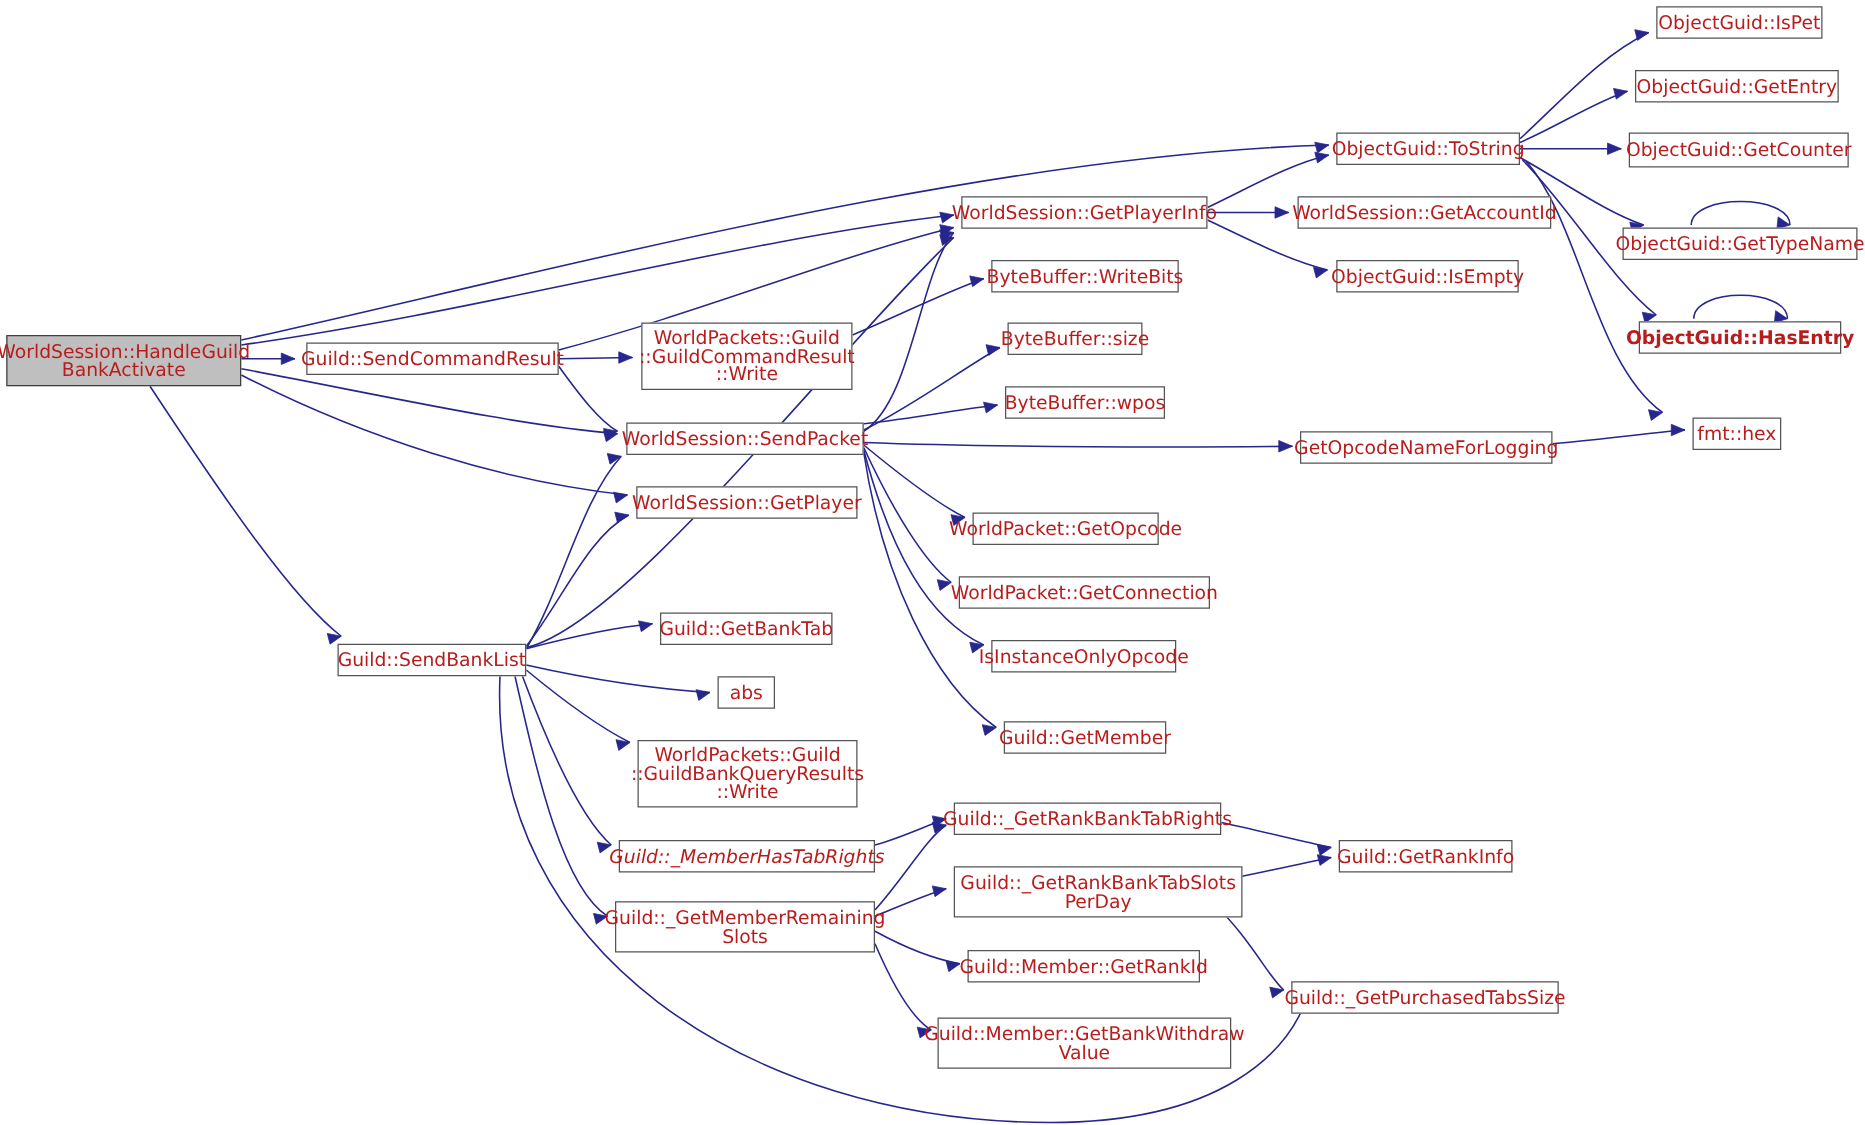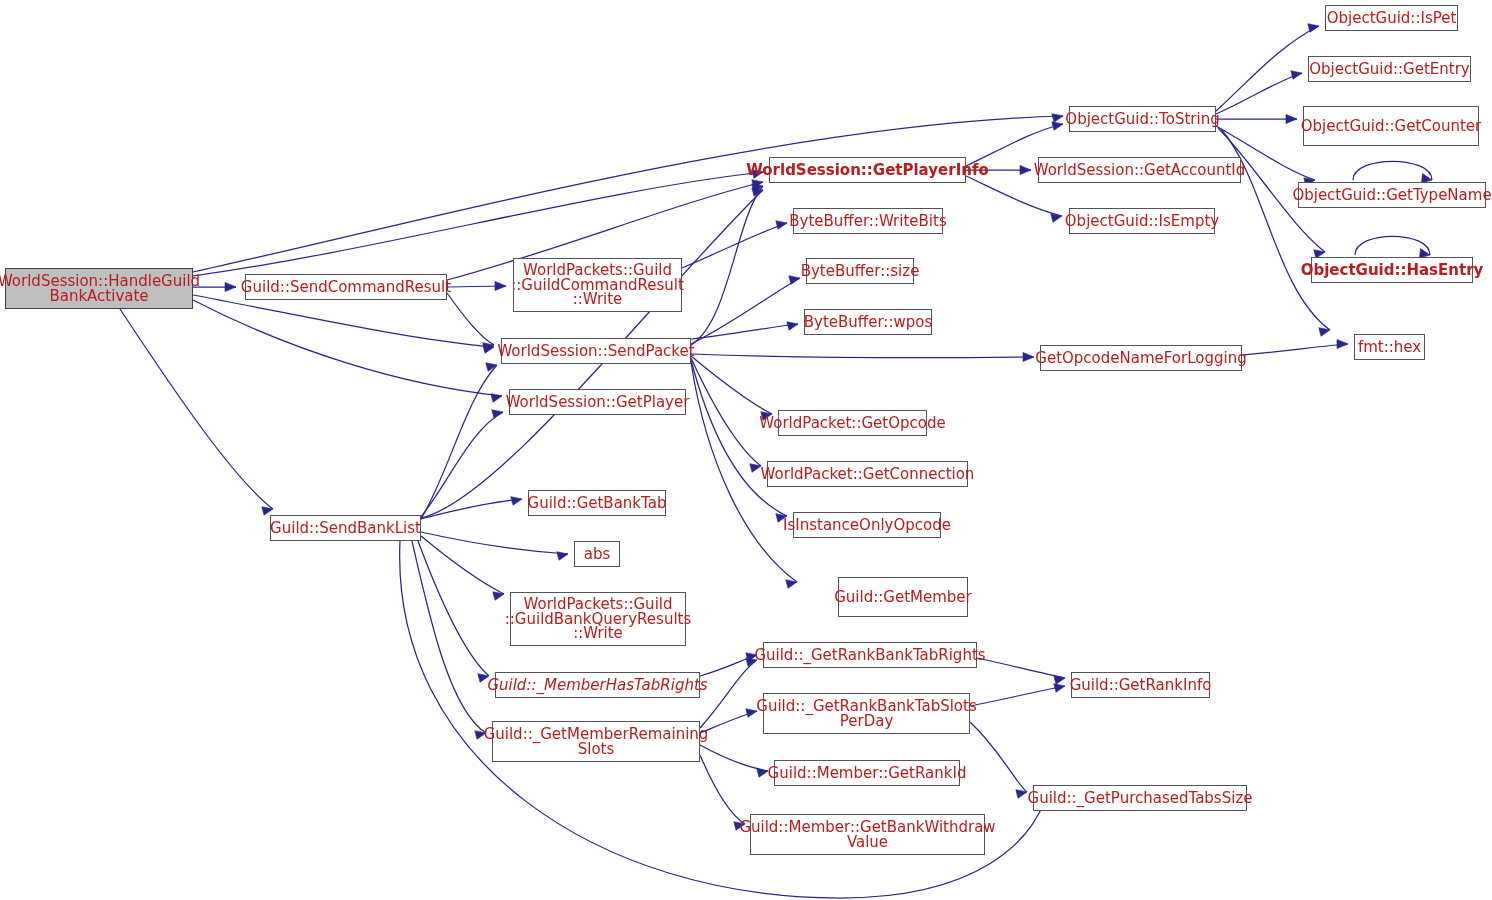--- a/index.html
+++ b/index.html
@@ -241,49 +241,49 @@
   <div id="node-layer">
       <div class="node root" title="WorldSession::HandleGuildBankActivate call graph" style="left: 5px; top: 268px; width: 188px; height: 41px;">WorldSession::HandleGuild
 BankActivate</div>
       <div class="node" style="left: 245px; top: 274px; width: 202px; height: 26px;">Guild::SendCommandResult</div>
       <div class="node" style="left: 513px; top: 258px; width: 169px; height: 54px;">WorldPackets::Guild
 ::GuildCommandResult
 ::Write</div>
       <div class="node" style="left: 501px; top: 338px; width: 190px; height: 26px;">WorldSession::SendPacket</div>
       <div class="node" style="left: 509px; top: 389px; width: 177px; height: 26px;">WorldSession::GetPlayer</div>
       <div class="node" style="left: 270px; top: 515px; width: 151px; height: 26px;">Guild::SendBankList</div>
-      <div class="node" style="left: 769px; top: 157px; width: 197px; height: 26px; font-weight: bold;">WorldSession::GetPlayerInfo</div>
+      <div class="node" style="left: 769px; top: 157px; width: 197px; height: 26px;">WorldSession::GetPlayerInfo</div>
       <div class="node" style="left: 793px; top: 208px; width: 150px; height: 26px;">ByteBuffer::WriteBits</div>
       <div class="node" style="left: 806px; top: 258px; width: 108px; height: 26px;">ByteBuffer::size</div>
       <div class="node" style="left: 804px; top: 309px; width: 128px; height: 26px;">ByteBuffer::wpos</div>
       <div class="node" style="left: 778px; top: 410px; width: 149px; height: 26px;">WorldPacket::GetOpcode</div>
       <div class="node" style="left: 767px; top: 461px; width: 201px; height: 26px;">WorldPacket::GetConnection</div>
       <div class="node" style="left: 793px; top: 512px; width: 148px; height: 26px;">IsInstanceOnlyOpcode</div>
-      <div class="node" style="left: 803px; top: 577px; width: 130px; height: 40px; margin-left: 35px;">Guild::GetMember</div>
+      <div class="node" style="left: 803px; top: 577px; width: 130px; height: 26px;">Guild::GetMember</div>
       <div class="node" style="left: 528px; top: 490px; width: 138px; height: 26px;">Guild::GetBankTab</div>
       <div class="node" style="left: 574px; top: 541px; width: 46px; height: 26px;">abs</div>
       <div class="node" style="left: 510px; top: 592px; width: 176px; height: 54px;">WorldPackets::Guild
 ::GuildBankQueryResults
 ::Write</div>
       <div class="node" style="left: 495px; top: 672px; width: 205px; height: 26px; font-style: italic;">Guild::_MemberHasTabRights</div>
       <div class="node" style="left: 492px; top: 721px; width: 208px; height: 41px;">Guild::_GetMemberRemaining
 Slots</div>
       <div class="node" style="left: 763px; top: 642px; width: 214px; height: 26px;">Guild::_GetRankBankTabRights</div>
-      <div class="node" style="left: 763px; top: 693px; width: 207px; height: 41px;">Guild::_GetRankBankTabSlots
+      <div class="node" style="left: 763px; top: 693px; width: 231px; height: 41px;">Guild::_GetRankBankTabSlots
 PerDay</div>
       <div class="node" style="left: 774px; top: 760px; width: 186px; height: 26px;">Guild::Member::GetRankId</div>
       <div class="node" style="left: 750px; top: 814px; width: 235px; height: 41px;">Guild::Member::GetBankWithdraw
 Value</div>
       <div class="node" style="left: 1071px; top: 672px; width: 139px; height: 26px;">Guild::GetRankInfo</div>
       <div class="node" style="left: 1033px; top: 785px; width: 214px; height: 26px;">Guild::_GetPurchasedTabsSize</div>
       <div class="node" style="left: 1069px; top: 106px; width: 147px; height: 26px;">ObjectGuid::ToString</div>
       <div class="node" style="left: 1038px; top: 157px; width: 203px; height: 26px;">WorldSession::GetAccountId</div>
       <div class="node" style="left: 1069px; top: 208px; width: 146px; height: 26px;">ObjectGuid::IsEmpty</div>
       <div class="node" style="left: 1040px; top: 345px; width: 202px; height: 26px;">GetOpcodeNameForLogging</div>
       <div class="node" style="left: 1325px; top: 5px; width: 133px; height: 26px;">ObjectGuid::IsPet</div>
       <div class="node" style="left: 1308px; top: 56px; width: 163px; height: 26px;">ObjectGuid::GetEntry</div>
-      <div class="node" style="left: 1303px; top: 106px; width: 176px; height: 40px;">ObjectGuid::GetCounter</div>
+      <div class="node" style="left: 1303px; top: 106px; width: 176px; height: 28px;">ObjectGuid::GetCounter</div>
       <div class="node" style="left: 1298px; top: 182px; width: 188px; height: 26px;">ObjectGuid::GetTypeName</div>
       <div class="node" style="left: 1311px; top: 257px; width: 162px; height: 26px; font-weight: bold;">ObjectGuid::HasEntry</div>
       <div class="node" style="left: 1354px; top: 334px; width: 71px; height: 26px;">fmt::hex</div>
     </div>
 
 </div>
 
 </body></html>

